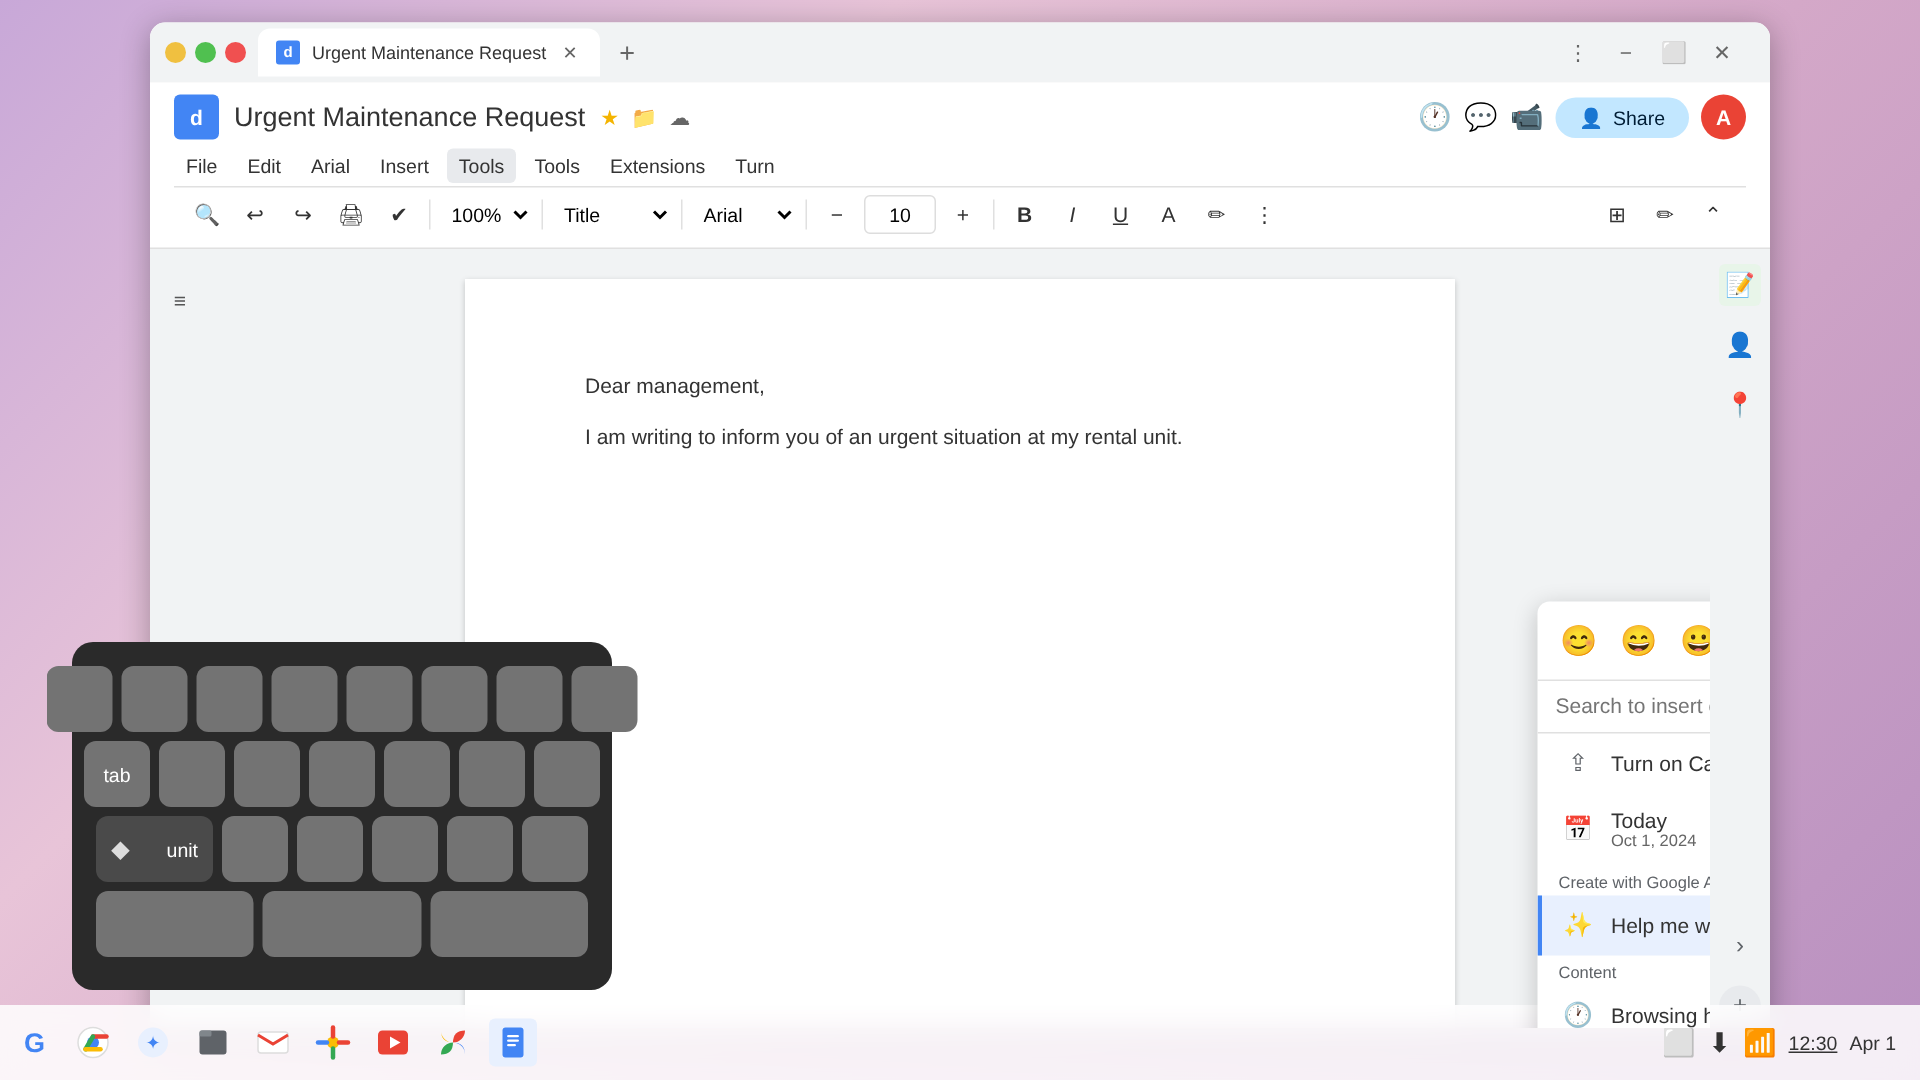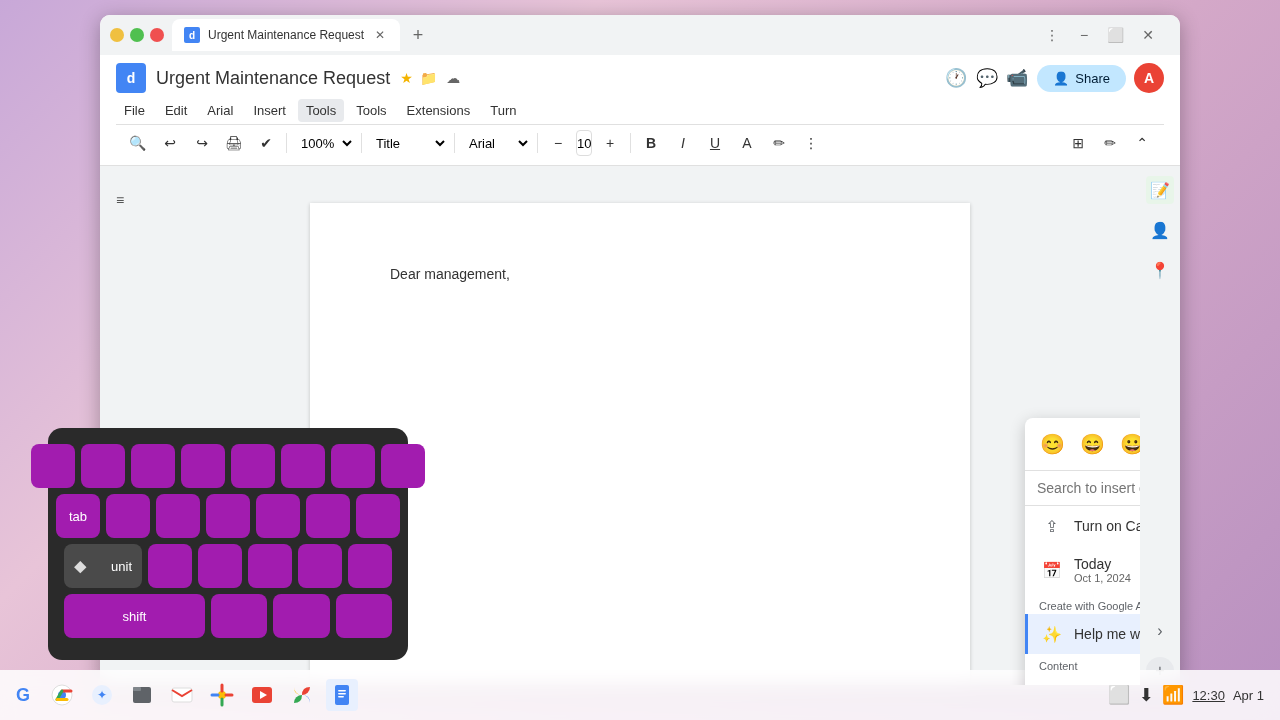--- a/index.html
+++ b/index.html
@@ -210,21 +210,21 @@
     }
 
     .toolbar-divider {
       width: 1px;
       height: 20px;
       background: #e0e0e0;
       margin: 0 2px;
     }
 
     .font-size-box {
-      width: 16px; height: 26px;
+      width: 48px; height: 26px;
       border: 1px solid #ddd;
       border-radius: 4px;
       text-align: center;
       font-size: 13px;
     }
 
     
     .docs-body {
       display: flex;
       flex: 1;
@@ -240,21 +240,20 @@
       justify-content: center;
       padding-top: 20px;
     }
 
     .docs-page-area {
       flex: 1;
       overflow-y: auto;
       display: flex;
       justify-content: center;
       padding: 20px 0;
-      margin-top: 17px;
     }
 
     .docs-page {
       width: 660px;
       min-height: 500px;
       background: #fff;
       box-shadow: 0 1px 4px rgba(0,0,0,0.2);
       padding: 60px 80px;
       position: relative;
     }
@@ -391,21 +390,21 @@
     }
 
     .keyboard-row {
       display: flex;
       gap: 6px;
       margin-bottom: 6px;
       justify-content: center;
     }
 
     .key {
-      background: #a21caf;
+      background: #737373;
       border-radius: 8px;
       color: #fff;
       font-size: 13px;
       display: flex;
       align-items: center;
       justify-content: center;
       cursor: pointer;
       min-height: 44px;
       min-width: 44px;
       border: none;
@@ -610,20 +609,21 @@
 
     <div class="docs-body">
       <div class="docs-sidebar-left">
         <button class="toolbar-btn" style="color:#555">≡</button>
       </div>
 
       <div class="docs-page-area">
         <div class="docs-page">
           <div class="docs-text">
             <p>Dear management,</p>
+            <p>I am writing to inform you of an urgent situation at my rental unit.</p>
           </div>
 
           <div class="insert-popup">
             <div class="emoji-bar">
               <button class="emoji-btn">😊</button>
               <button class="emoji-btn">😄</button>
               <button class="emoji-btn">😀</button>
 
             </div>
 
@@ -706,21 +706,20 @@
       <span class="caps-icon">⬥</span>
       <span>unit</span>
     </button>
     <button class="key"></button>
     <button class="key"></button>
     <button class="key"></button>
     <button class="key"></button>
     <button class="key"></button>
   </div>
   <div class="keyboard-row">
-    <button class="key shift">shift</button>
     <button class="key"></button>
     <button class="key"></button>
     <button class="key"></button>
   </div>
 </div>
 
 <div class="taskbar">
   <span class="taskbar-google">G</span>
 
   <div class="taskbar-icon">

